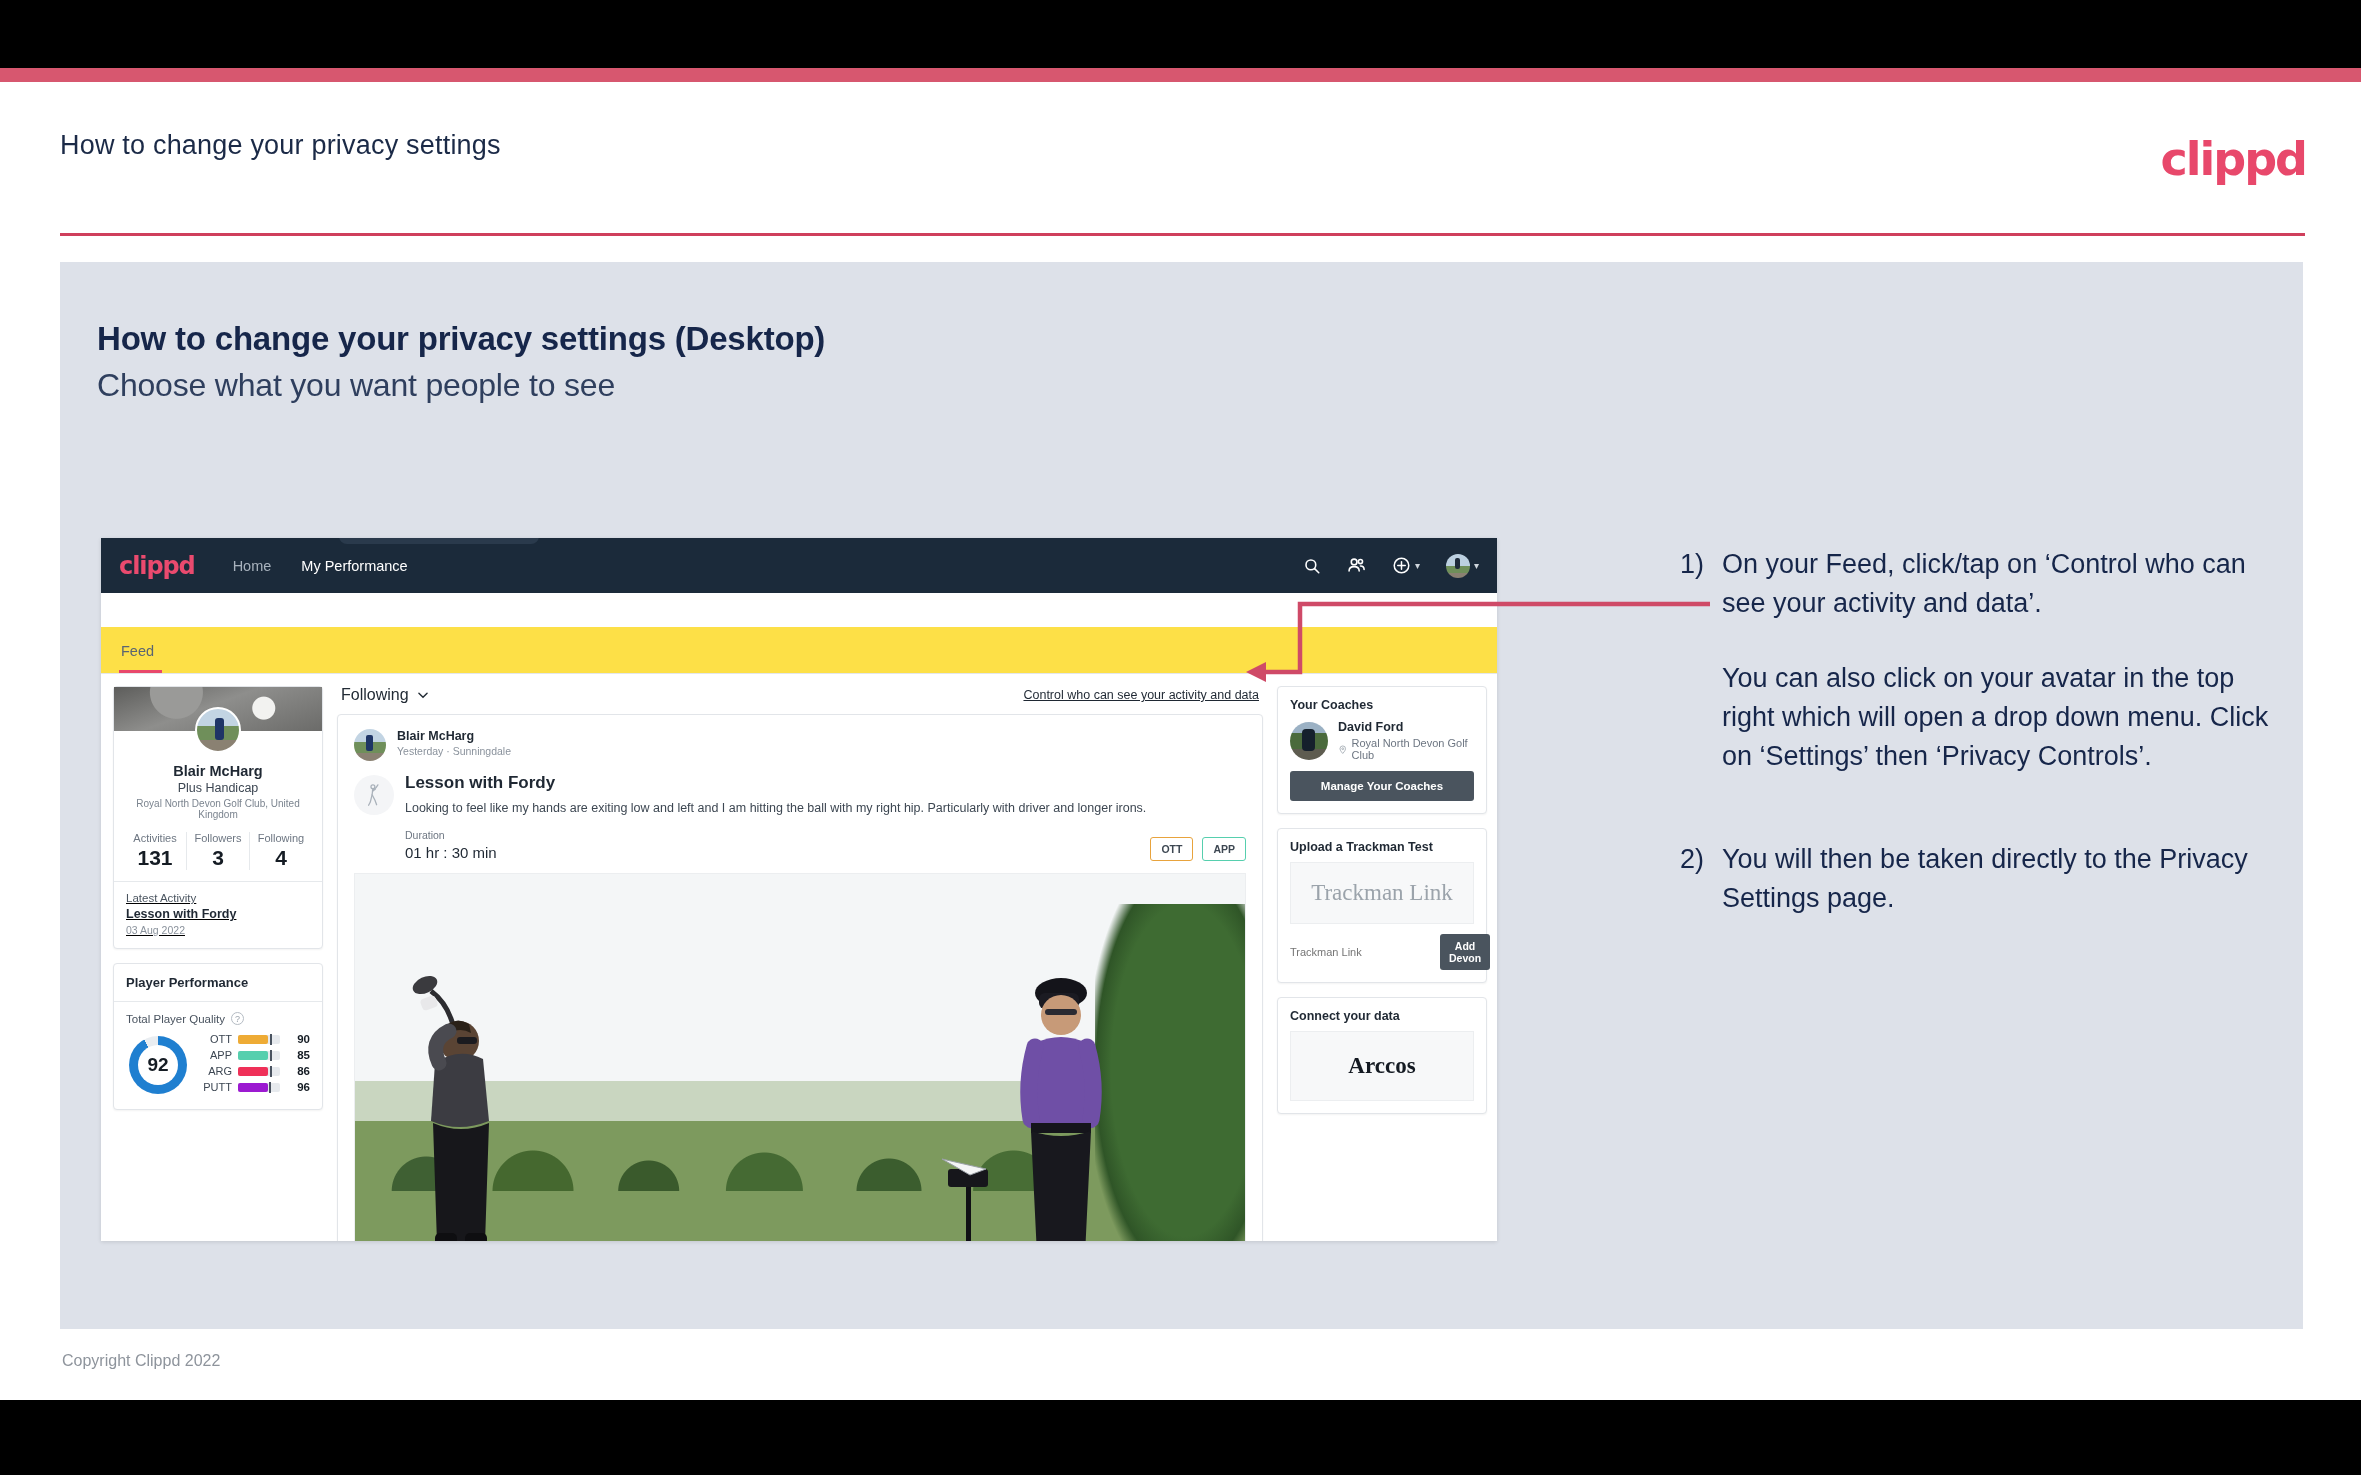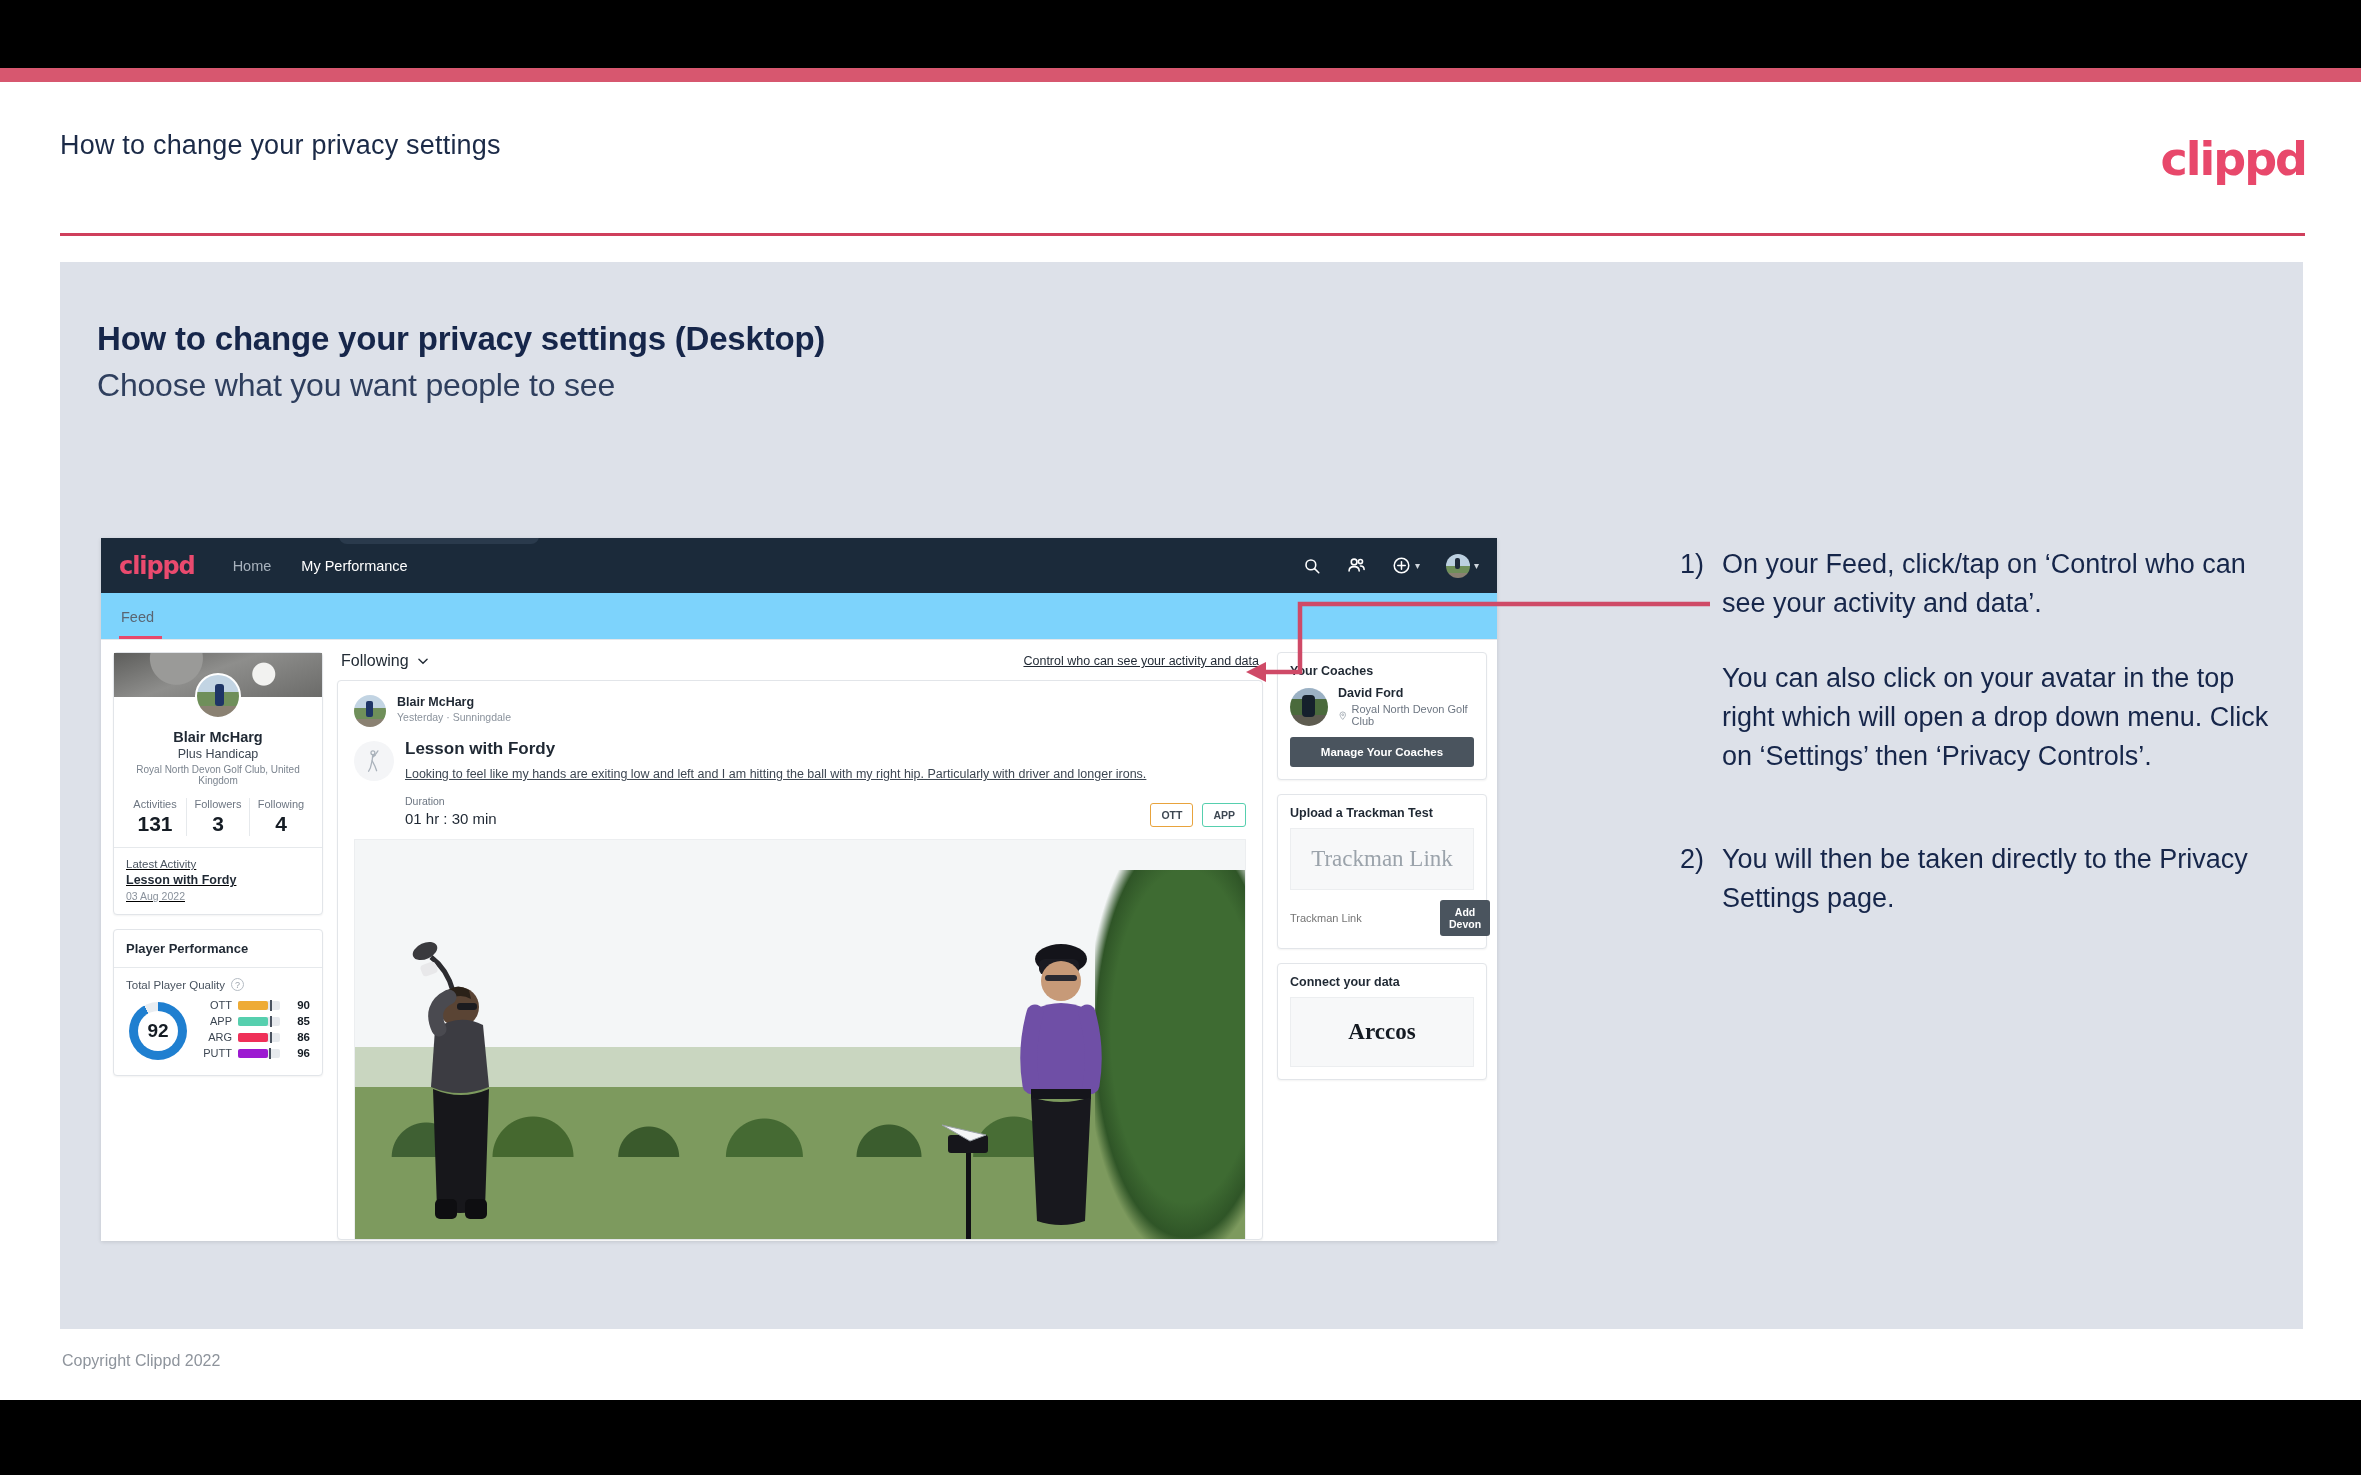--- a/index.html
+++ b/index.html
@@ -85,22 +85,22 @@
     position:relative; overflow:hidden;
   }
   .nav-avatar::after{
     content:""; position:absolute; left:9px; top:4px; width:5px; height:11px;
     background:#1e2a3a; border-radius:2px;
   }
   .chev { font-size:10px; color:#cfd6dd; }
 
   
   .app-tabs {
-    height:47px; background:#7dd3fc; border-bottom:1px solid #e4e7ea;
-    display:flex; align-items:flex-end; padding-left:18px;
+    height:47px; background:#fde047; border-bottom:1px solid #e4e7ea;
+    display:flex; align-items:flex-end; padding-left:18px;margin-top:34px;
   }
   .app-tab {
     font-size:14.5px; color:#5a6572; padding:0 8px 11px 2px;
     border-bottom:3px solid #e8486b;
   }
 
   .app-body { display:flex; padding:12px 10px 0 12px; gap:14px; background:#fff; }
 
   .card {
     background:#fff; border:1px solid #e2e5e9; border-radius:4px;
@@ -189,21 +189,21 @@
     background:#1e3566; border-radius:2px;
   }
   .post-name{ font-size:12.5px; font-weight:700; color:#1f2833; }
   .post-meta{ font-size:10.5px; color:#8a929c; margin-top:2px; }
   .post-main{ display:flex; gap:11px; margin-top:12px; }
   .post-icon{
     width:40px; height:40px; flex:0 0 40px; border-radius:50%; background:#f4f5f7;
     display:flex; align-items:center; justify-content:center; margin-top:2px;
   }
   .post-title{ font-size:17px; font-weight:700; color:#1f2833; }
-  .post-desc{ font-size:12.5px; color:#3d4752; margin-top:6px; line-height:1.45;text-decoration:underline; }
+  .post-desc{ font-size:12.5px; color:#3d4752; margin-top:6px; line-height:1.45; }
   .post-foot{ display:flex; align-items:flex-end; justify-content:space-between; margin-top:12px; }
   .dur-l{ font-size:10.5px; color:#6d7682; }
   .dur-v{ font-size:15px; color:#1f2833; margin-top:3px; }
   .tags{ display:flex; gap:9px; }
   .tag{ font-size:10.5px; font-weight:700; padding:5px 10px; border-radius:3px; }
   .tag-ott{ border:1px solid #e8a33d; color:#3d4752; }
   .tag-app{ border:1px solid #56cfae; color:#3d4752; }
   .post-photo{
     margin-top:12px; height:400px; width:100%;
     background:

